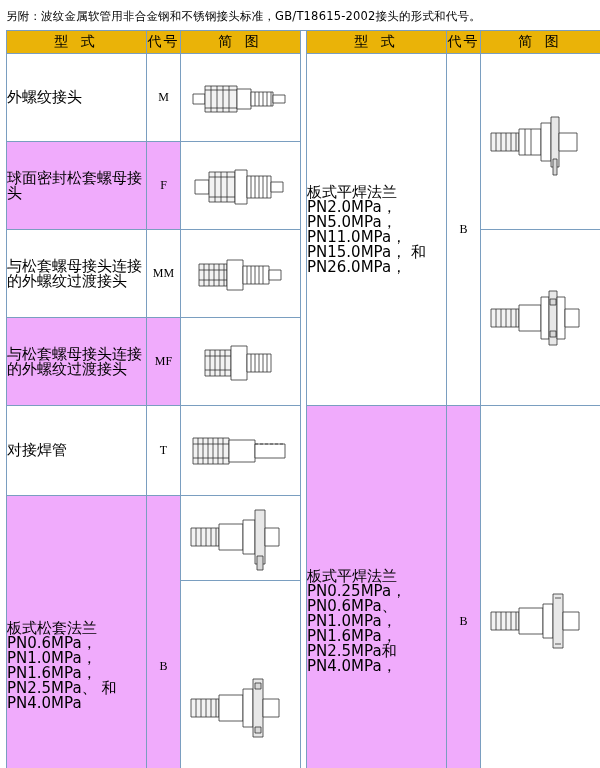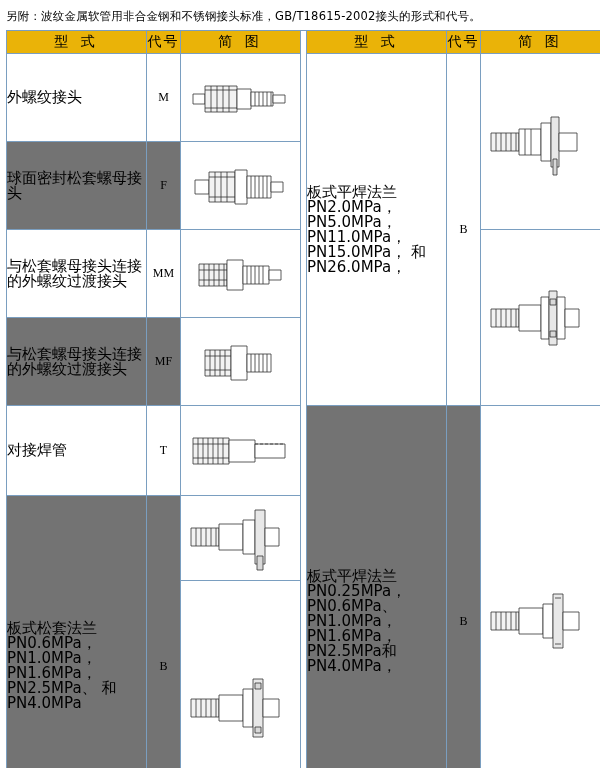--- a/index.html
+++ b/index.html
@@ -54,21 +54,21 @@
     font-size: 15px;
     line-height: 15px;
     padding: 4px 5px;
     box-sizing: border-box;
   }
   .code {
     text-align: center;
     font-size: 12px;
     font-family: "Liberation Serif", "DejaVu Serif", serif;
   }
-  .yellow { background: #737373; }
+  .yellow { background: #f0abfc; }
   .white { background: #ffffff; }
   .fig {
     background: #ffffff;
     text-align: center;
     padding: 2px 0;
   }
   .fig svg { display: block; margin: 0 auto; }
   .colA { width: 140px; }
   .colB { width: 34px; }
   .colC { width: 120px; }

